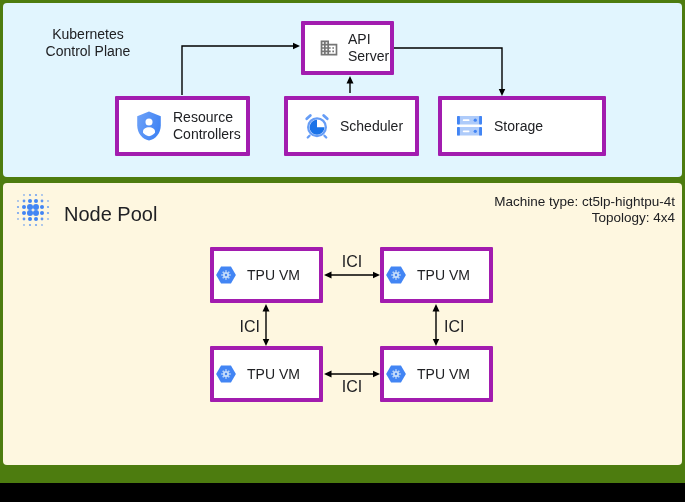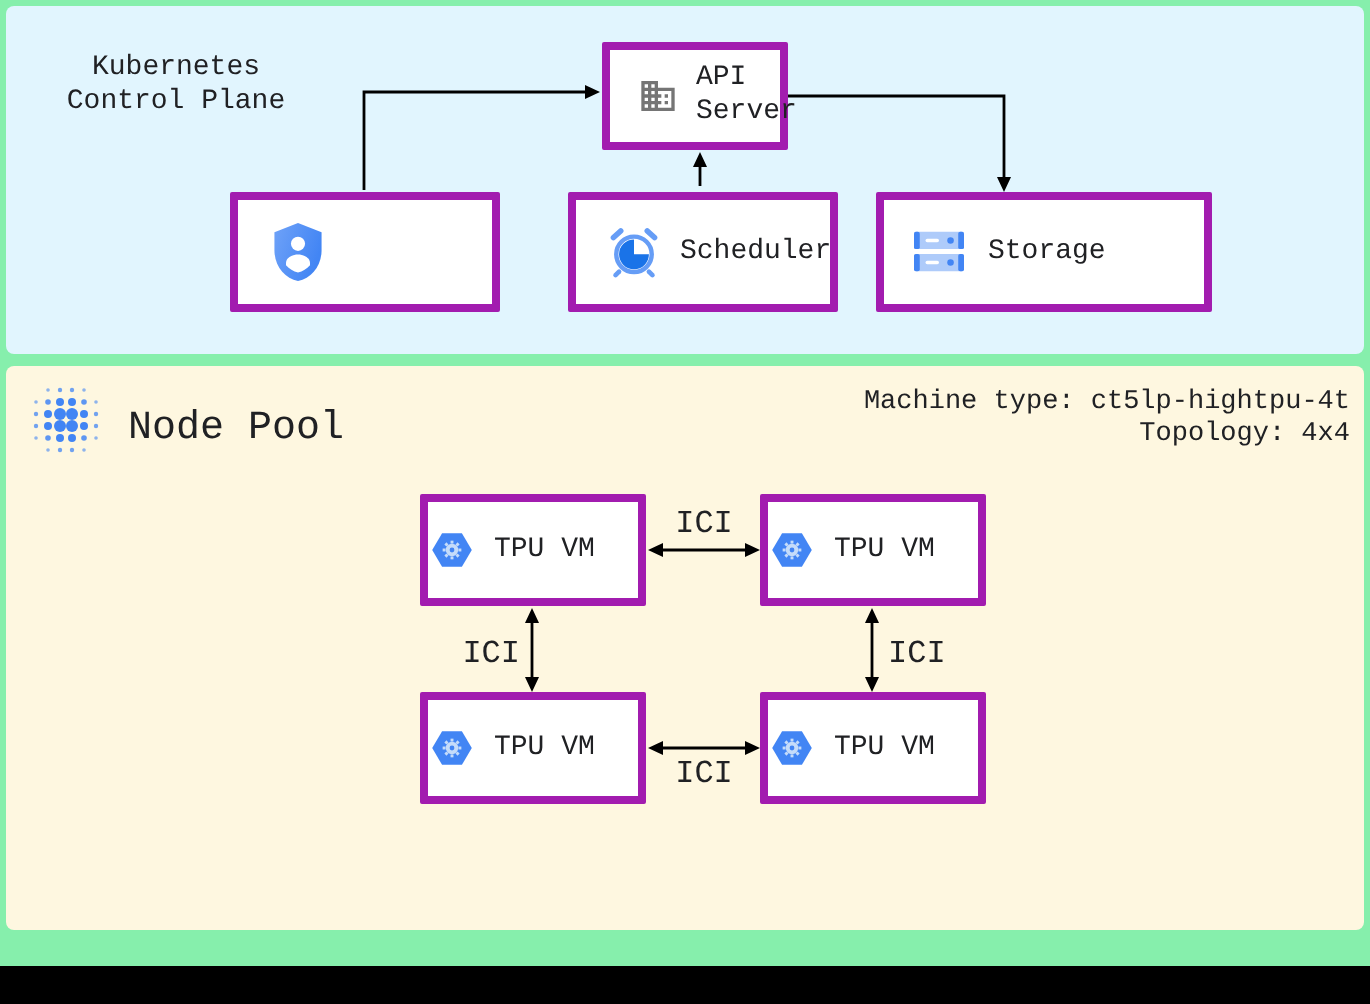--- a/index.html
+++ b/index.html
@@ -1,18 +1,18 @@
 <!DOCTYPE html>
 <html><head>
 <meta charset="utf-8">
 <style>
   html,body{margin:0;padding:0;background:#fff;}
   .canvas{
-    position:relative;width:685px;height:502px;background:#86efac;overflow:hidden;
-    font-family:Liberation Mono, monospace;color:#202124;
+    position:relative;width:685px;height:502px;background:#4d7c0f;overflow:hidden;
+    font-family:Liberation Sans, sans-serif;color:#202124;
   }
   .panel{position:absolute;border-radius:4px;}
   .panel-control{left:3px;top:3px;width:679px;height:174px;background:#E1F5FE;}
   .panel-nodepool{left:3px;top:183px;width:679px;height:282px;background:#FEF7E0;}
   .bottom-bar{position:absolute;left:0;top:483px;width:685px;height:19px;background:#000;}
   .node-box{
     position:absolute;background:#fff;border:4px solid #a21caf;border-radius:1px;
     display:flex;align-items:center;box-sizing:border-box;
   }
   .node-box .icon{flex:0 0 auto;display:flex;align-items:center;justify-content:center;}
@@ -89,20 +89,21 @@
           <linearGradient id="shgrad" x1="0" y1="0" x2="1" y2="0.4">
             <stop offset="0" stop-color="#6FA2F8"></stop>
               <stop offset="1" stop-color="#4285F4"></stop>
           </linearGradient>
         </defs>
         <path d="M12 0.5 L23 4.8 V13.2 C23 20.4 18.3 26.3 12 27.5 C5.7 26.3 1 20.4 1 13.2 V4.8 Z" fill="url(#shgrad)"></path>
         <circle cx="12" cy="10.2" r="3.3" fill="#fff"></circle>
         <path d="M12,15.2 C8.9,15.2 6.4,16.9 6.4,19.1 L6.4,20.2 C7.9,21.9 9.8,23.1 12,23.6 C14.2,23.1 16.1,21.9 17.6,20.2 L17.6,19.1 C17.6,16.9 15.1,15.2 12,15.2 Z" fill="#fff"></path>
       </svg>
     </span>
+    <span class="label">Resource Controllers</span>
   </div>
 
   <div class="node-box box-sched">
     <span class="icon">
       <svg width="28" height="28" viewBox="0 0 24 24">
         <g stroke="#669DF6" stroke-width="2.4" stroke-linecap="round">
           <path d="M6.3,3 L3.2,5.8" fill="none"></path>
           <path d="M17.7,3 L20.8,5.8" fill="none"></path>
         </g>
         <g stroke="#669DF6" stroke-width="2" stroke-linecap="round">

